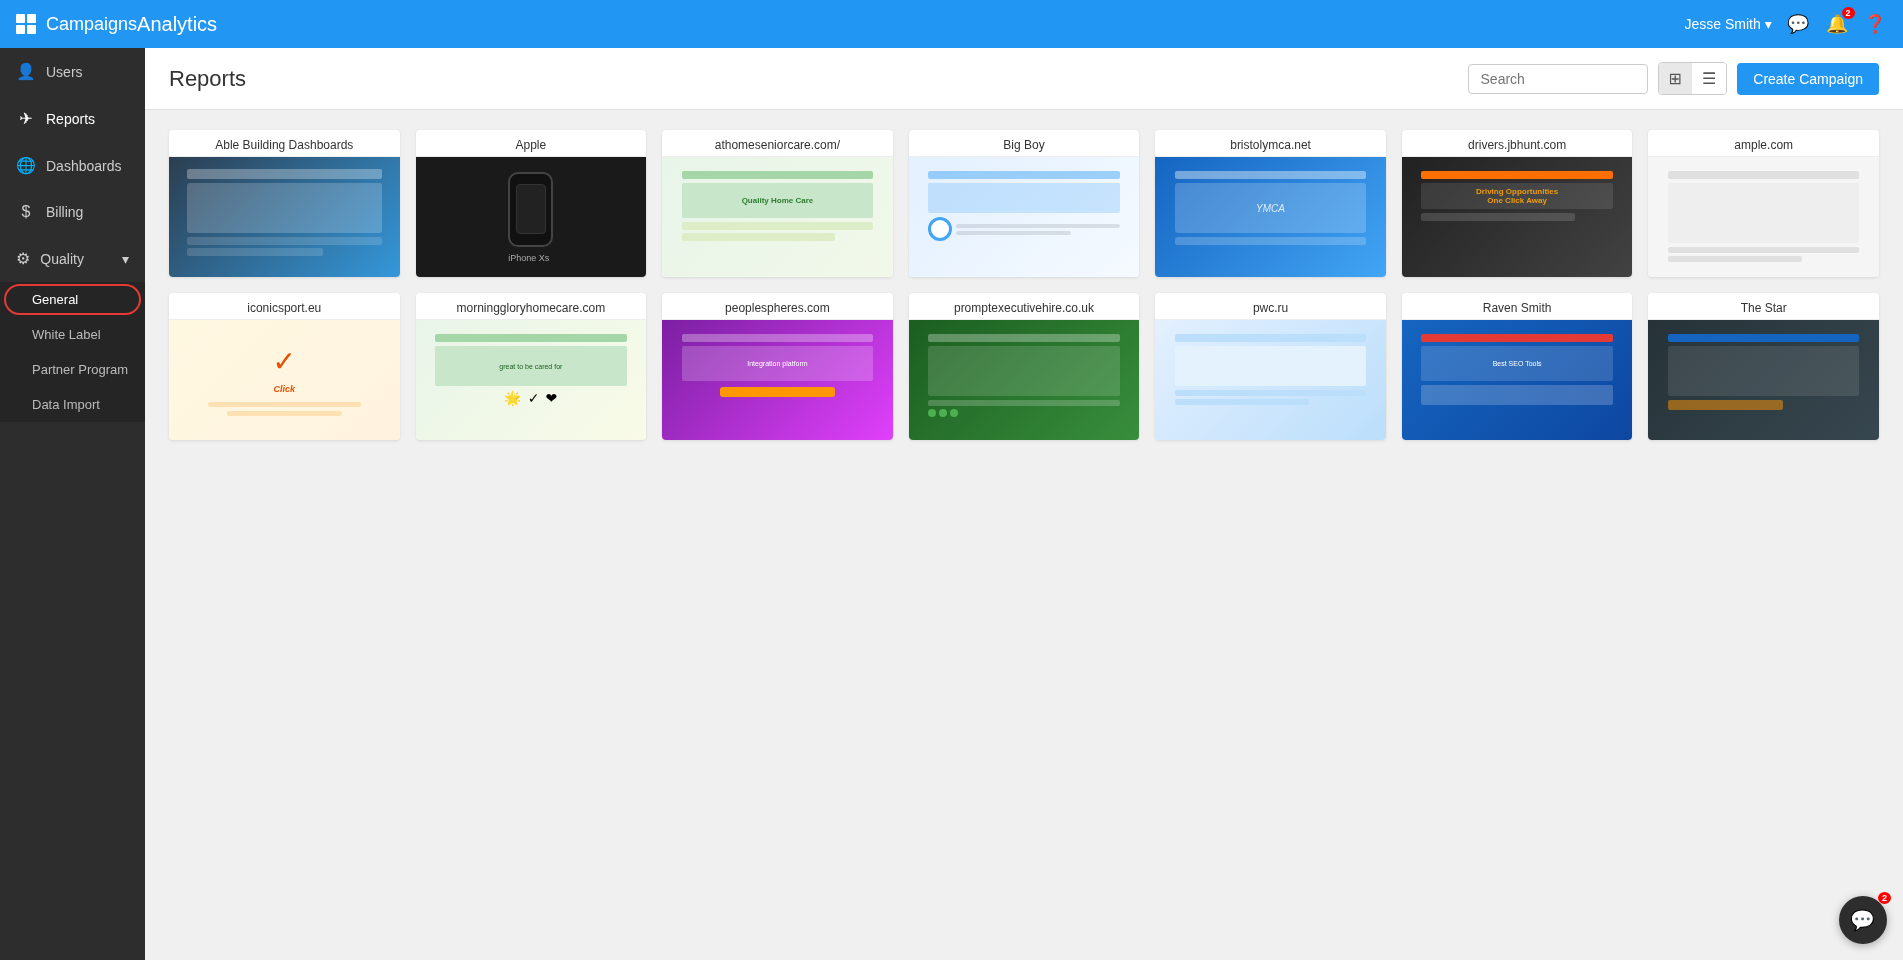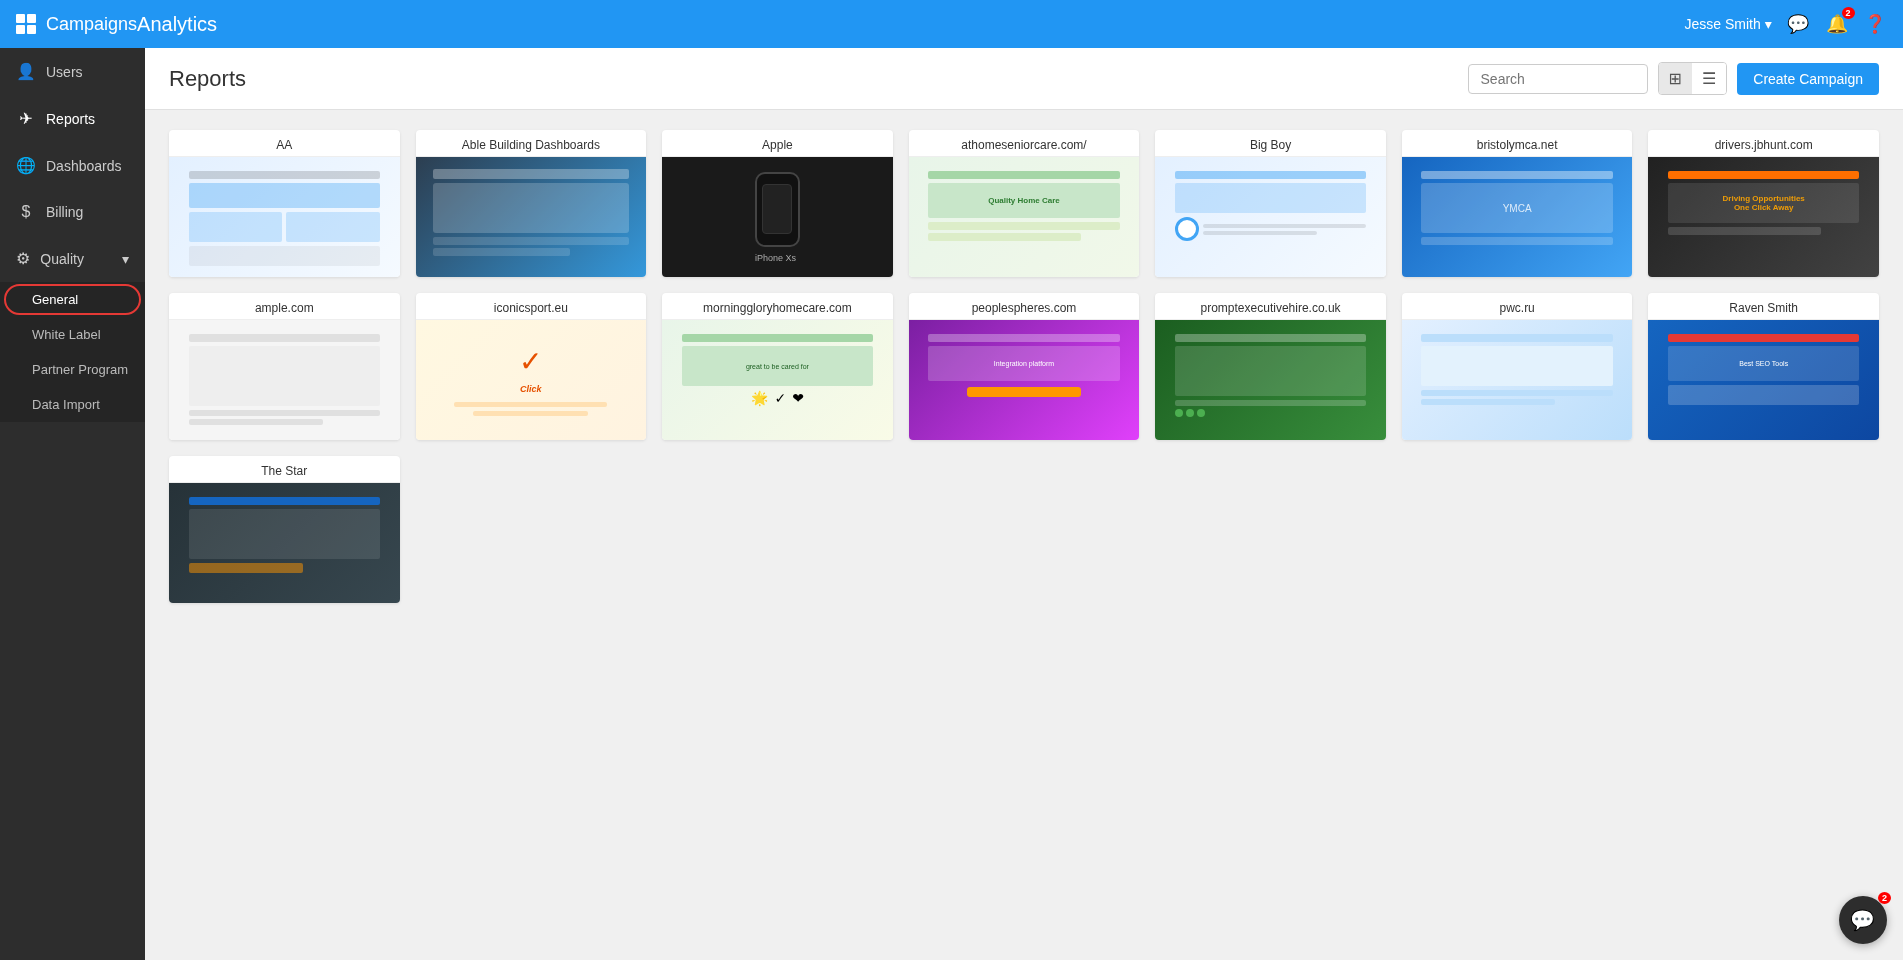--- a/index.html
+++ b/index.html
@@ -216,21 +216,21 @@
       align-items: center;
       justify-content: center;
     }
 
     
     .thumb-aa { background: linear-gradient(135deg, #e3f0ff 0%, #f5faff 100%); }
     .thumb-able { background: linear-gradient(135deg, #2c3e50 0%, #3498db 100%); }
     .thumb-apple { background: #1a1a1a; display: flex; align-items: center; justify-content: center; }
     .thumb-athome { background: linear-gradient(135deg, #e8f5e9 0%, #f1f8e9 100%); }
     .thumb-bigboy { background: linear-gradient(135deg, #e3f0ff 0%, #f5faff 100%); }
-    .thumb-bristol { background: linear-gradient(135deg, #1565c0 0%, #42a5f5 100%); }
+    .thumb-bristol { background: linear-gradient(135deg, #1565c0 0%, #42a5f5 100%); font-style: italic; }
     .thumb-drivers { background: linear-gradient(135deg, #212121 0%, #424242 100%); }
     .thumb-example { background: #f5f5f5; }
     .thumb-iconic { background: linear-gradient(135deg, #fff8e1 0%, #fff3e0 100%); }
     .thumb-morning { background: linear-gradient(135deg, #e8f5e9 0%, #f9fbe7 100%); }
     .thumb-people { background: linear-gradient(135deg, #7b1fa2 0%, #e040fb 100%); }
     .thumb-prompt { background: linear-gradient(135deg, #1b5e20 0%, #388e3c 100%); }
     .thumb-pwc { background: linear-gradient(135deg, #e3f0ff 0%, #bbdefb 100%); }
     .thumb-raven { background: linear-gradient(135deg, #1565c0 0%, #0d47a1 100%); }
     .thumb-star { background: linear-gradient(135deg, #263238 0%, #37474f 100%); }
     .thumb-winters { background: linear-gradient(135deg, #b71c1c 0%, #e53935 100%); }
@@ -337,34 +337,20 @@
         <div class="view-toggle">
           <button class="view-btn active">⊞</button>
           <button class="view-btn">☰</button>
         </div>
         <button class="create-btn">Create Campaign</button>
       </div>
     </div>
 
     <div class="campaign-grid">
 
-      <div class="campaign-card">
-        <div class="campaign-card-title">AA</div>
-        <div class="campaign-card-thumb thumb-aa">
-          <div class="thumb-inner" style="padding:8px;">
-            <div class="mini-nav"></div>
-            <div style="background:rgba(33,150,243,0.3);height:25px;border-radius:2px;margin-bottom:4px;"></div>
-            <div style="display:flex;gap:4px;margin-bottom:4px;">
-              <div style="flex:1;height:30px;background:rgba(33,150,243,0.2);border-radius:2px;"></div>
-              <div style="flex:1;height:30px;background:rgba(33,150,243,0.2);border-radius:2px;"></div>
-            </div>
-            <div style="height:20px;background:rgba(0,0,0,0.05);border-radius:2px;"></div>
-          </div>
-        </div>
-      </div>
 
       <div class="campaign-card">
         <div class="campaign-card-title">Able Building Dashboards</div>
         <div class="campaign-card-thumb thumb-able">
           <div class="thumb-inner" style="padding:6px;">
             <div style="background:rgba(255,255,255,0.3);height:10px;border-radius:2px;margin-bottom:4px;"></div>
             <div style="background:rgba(255,255,255,0.2);height:50px;border-radius:3px;margin-bottom:4px;"></div>
             <div style="background:rgba(255,255,255,0.15);height:8px;border-radius:2px;margin-bottom:3px;"></div>
             <div style="background:rgba(255,255,255,0.15);height:8px;border-radius:2px;width:70%;"></div>
           </div>
@@ -425,21 +411,21 @@
             <div style="background:rgba(255,255,255,0.2);height:8px;border-radius:2px;"></div>
           </div>
         </div>
       </div>
 
       <div class="campaign-card">
         <div class="campaign-card-title">drivers.jbhunt.com</div>
         <div class="campaign-card-thumb thumb-drivers">
           <div class="thumb-inner" style="padding:8px;">
             <div style="background:#ff6f00;height:8px;border-radius:2px;margin-bottom:4px;"></div>
-            <div style="background:rgba(255,255,255,0.1);height:40px;border-radius:2px;margin-bottom:4px;display:flex;align-items:center;justify-content:center;">
+            <div style="background:rgba(255,255,255,0.1);height:26px;border-radius:2px;margin-bottom:4px;display:flex;align-items:center;justify-content:center;">
               <div style="color:rgba(255,165,0,0.9);font-size:8px;text-align:center;font-weight:bold;">Driving Opportunities<br>One Click Away</div>
             </div>
             <div style="background:rgba(255,255,255,0.15);height:8px;border-radius:2px;width:80%;"></div>
           </div>
         </div>
       </div>
 
       <div class="campaign-card">
         <div class="campaign-card-title">ample.com</div>
         <div class="campaign-card-thumb thumb-example">

